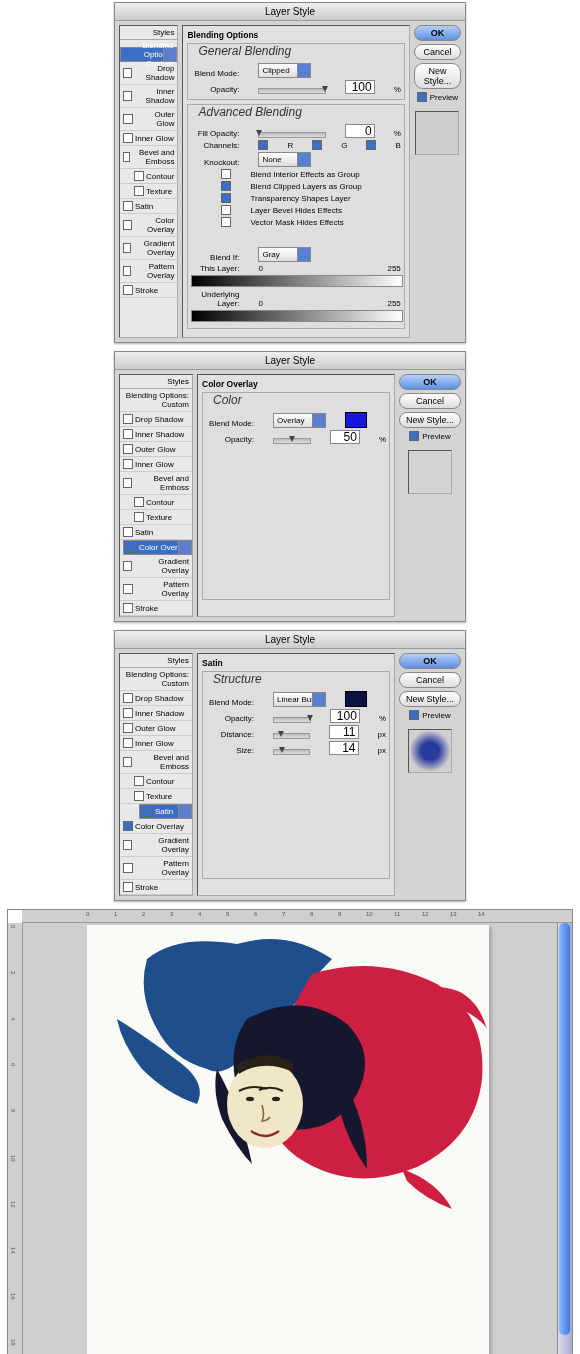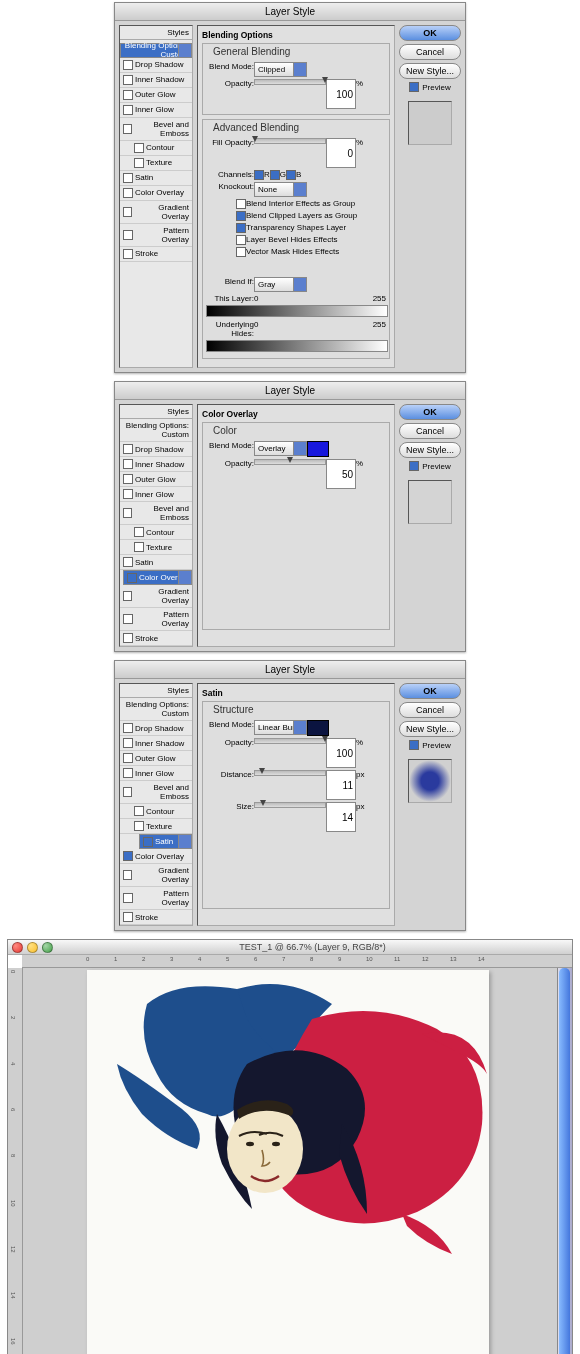--- a/index.html
+++ b/index.html
@@ -8,29 +8,29 @@
 .dlg-body { display:flex; padding:4px; gap:4px; }
 .styles-col { width:72px; border:1px inset #aaa; background:#e8e8e8;text-align:right; }
 .styles-hdr { font-size:8px; padding:2px 3px; border-bottom:1px solid #aaa; }
 .style-row { font-size:8px; padding:2px 3px; border-bottom:1px solid #ccc; display:flex; align-items:center; gap:2px; cursor:pointer; }
 .style-row.sel { background:#3b6ec5; color:#fff; }
 .style-row.sub { padding-left:14px; }
 .cb { width:8px; height:8px; border:1px solid #666; background:#fff; display:inline-block; }
 .cb.chk { background:#3b6ec5; }
 .mid-col { flex:1; border:1px inset #aaa; background:#e0e0e0; padding:4px; }
 .grp { border:1px solid #aaa; margin-bottom:4px; padding:3px; background:#dedede; }
-.grp-l { font-size:10px; color:#333; margin:-8px 0 3px 4px; background:#dedede; display:inline-block; padding:0 3px; }
+.grp-l { font-size:12px; color:#333; margin:-8px 0 3px 4px; background:#dedede; display:inline-block; padding:0 3px;font-style:italic; }
 .sec-t { font-size:8.5px; font-weight:bold; margin-bottom:3px; }
-.row { display:flex; align-items:flex-start; gap:0; margin:2px 0; font-size:8px; }
+.row { display:flex; align-items:flex-end; gap:19px; margin:2px 0; font-size:8px; }
 .lbl { width:48px; text-align:right; }
 .sel { border:1px solid #888; background:linear-gradient(#fff,#ddd); padding:0 3px; font-size:8px; height:13px; min-width:45px; display:inline-flex; align-items:center; position:relative; }
 .sel::after { content:""; position:absolute; right:0; top:0; width:12px; height:100%; background:#5b7fce; border-left:1px solid #888; }
 .slider { flex:1; height:4px; background:linear-gradient(#bbb,#ddd); position:relative; border:1px solid #999; max-width:70px; }
 .thumb { position:absolute; top:-3px; width:0; height:0; border-left:3px solid transparent; border-right:3px solid transparent; border-top:6px solid #444; }
-.num { width:24px; height:12px; border:1px solid #888; background:#fff; font-size:10px; text-align:right; padding:8px 2px; }
+.num { width:24px; height:12px; border:1px solid #888; background:#fff; font-size:12px; text-align:right; padding:0 2px; }
 .gradbar { height:10px; width:100%; background:linear-gradient(to right,#000,#fff); border:1px solid #888; margin:1px 0 3px; }
 .btns-col { width:62px; display:flex; flex-direction:column; gap:3px; }
 .btn { border:1px solid #888; border-radius:9px; background:linear-gradient(#fff,#ddd); text-align:center; padding:2px 0; font-size:9px; cursor:pointer; }
 .btn.def { background:linear-gradient(#b8d0f8,#5b8fe0); color:#000; font-weight:bold; }
 .prev-cb { display:flex; align-items:center; gap:3px; font-size:8px; justify-content:center; }
 .swatch { width:42px; height:42px; border:1px inset #aaa; margin:6px auto; }
 .color-sq { width:20px; height:14px; border:1px solid #000; background:#1818dd; }
 .angle { width:22px; height:22px; border:1px solid #888; border-radius:50%; display:inline-block; position:relative; background:#eee; }
 .angle::after { content:""; position:absolute; width:10px; height:1px; background:#000; top:50%; left:50%; transform-origin:left; transform:rotate(-19deg); }
 .contour-sq { width:14px; height:14px; border:1px solid #888; background:linear-gradient(135deg,#fff 50%,#000 50%); }
@@ -177,21 +177,21 @@
             <span class="sel">Gray</span>
           </div>
     <div class="row">
             <span class="lbl">This Layer:</span>
             <span>0</span>
             <span style="flex:1"></span>
             <span>255</span>
           </div>
     <div class="gradbar"></div>
     <div class="row">
-            <span class="lbl">Underlying Hides:</span>
+            <span class="lbl">Underlying Layer:</span>
             <span>0</span>
             <span style="flex:1"></span>
             <span>255</span>
           </div>
     <div class="gradbar"></div>
    </div>
   </div>
   <div class="btns-col">
    <div class="btn def">OK</div>
    <div class="btn">Cancel</div>
@@ -393,26 +393,20 @@
    <div class="prev-cb">
           <span class="cb chk"></span>
           <span>Preview</span>
         </div>
    <div class="swatch" style="background:radial-gradient(circle,#2a3a9e 30%,#d0d0d0 70%)"></div>
   </div>
  </div>
 </div>
 
 <div class="ps-win">
- <div class="ps-top">
-  <span class="tl-btn tl-r"></span>
-  <span class="tl-btn tl-y"></span>
-  <span class="tl-btn tl-g"></span>
-  <span class="ps-title">TEST_1 @ 66.7% (Layer 9, RGB/8*)</span>
- </div>
  <div class="ruler-h">
   <span style="left:64px">0</span>
       <span style="left:92px">1</span>
       <span style="left:120px">2</span>
       <span style="left:148px">3</span>
       <span style="left:176px">4</span>
       <span style="left:204px">5</span>
       <span style="left:232px">6</span>
       <span style="left:260px">7</span>
       <span style="left:288px">8</span>

